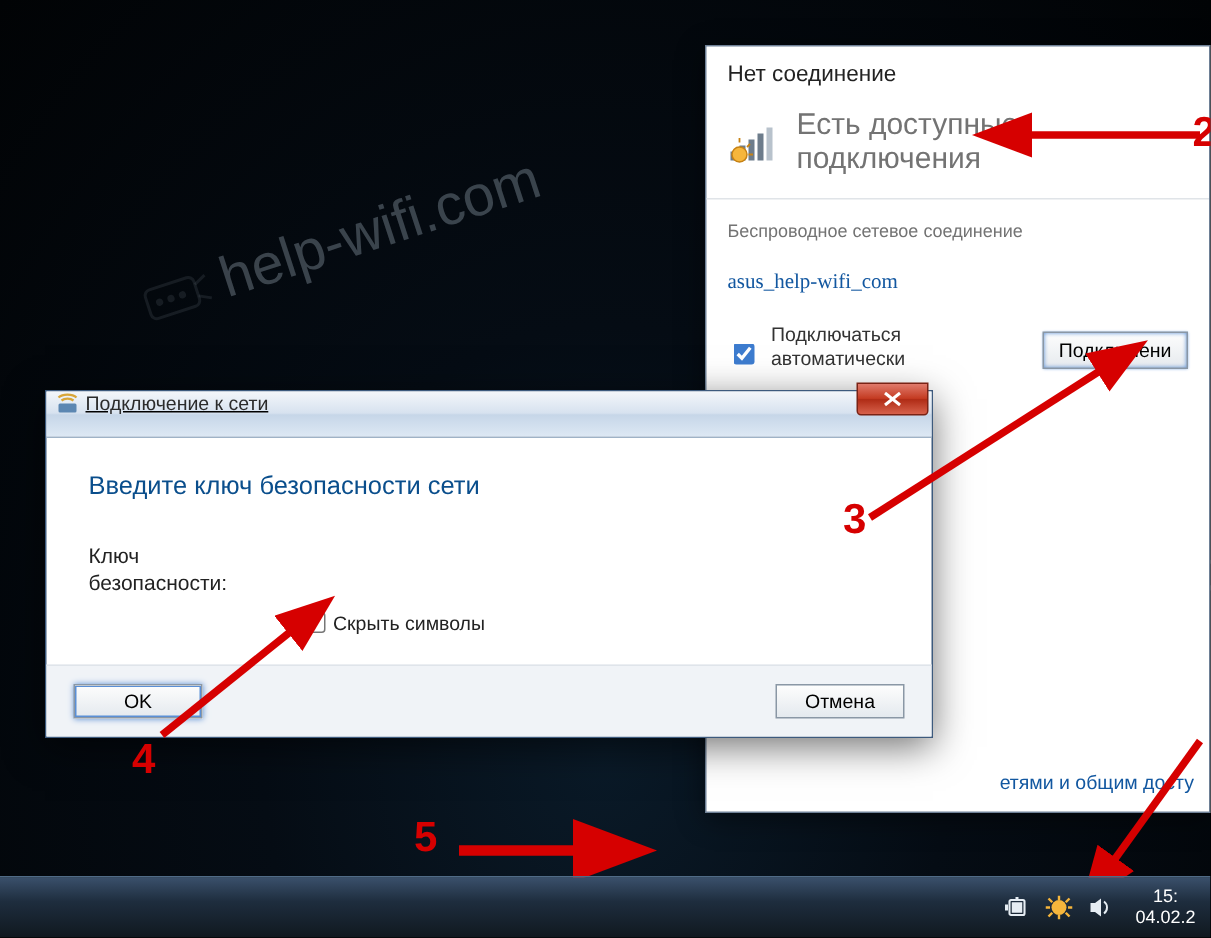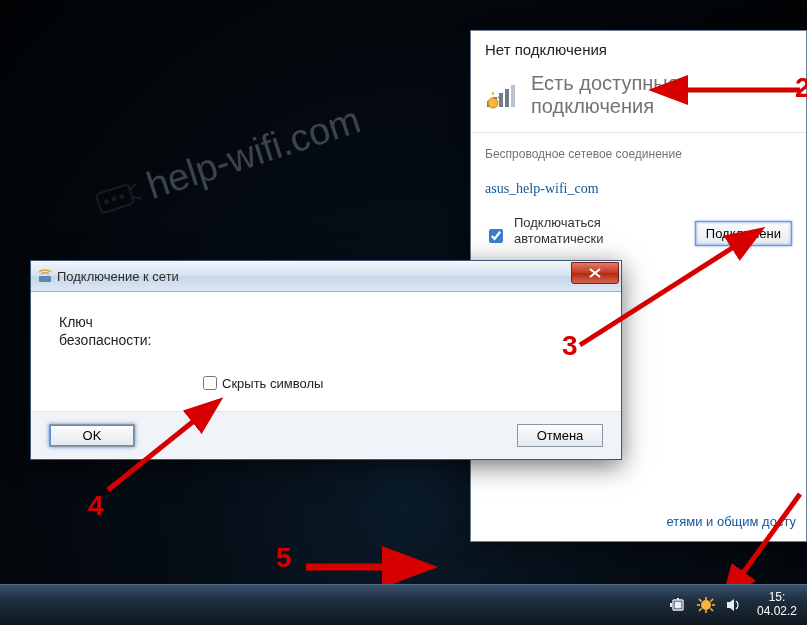--- a/index.html
+++ b/index.html
@@ -119,23 +119,23 @@
     width: 590px;
     background: #fff;
     border: 1px solid #3d5a7d;
     box-shadow: 0 6px 24px rgba(0,0,0,0.55);
   }
   .titlebar {
     height: 30px;
     background: linear-gradient(#f3f6fa, #d7e2ef 48%, #c6d6e8 52%, #dde8f4);
     border-bottom: 1px solid #9fb2c6;
     display: flex;
-    align-items: center;
     padding: 0 2px 0 6px;
     position: relative;
+    text-decoration: underline;
   }
   .titlebar .title-text {
     flex: 1;
     color: #2b2b2b;
     font-size: 13px;
     padding-left: 4px;
   }
   .win-close {
     width: 46px;
     height: 20px;
@@ -153,21 +153,21 @@
   }
   .dlg-heading {
     color: #0a4e8c;
     font-size: 17px;
     margin-bottom: 28px;
   }
   .form-row {
     display: flex;
     align-items: flex-start;
     gap: 20px;
-    margin-bottom: 24px;
+    margin-bottom: 8px;
   }
   .form-label {
     width: 120px;
     color: #222;
     font-size: 14px;
     line-height: 1.25;
   }
   .key-input {
     width: 330px;
     border: 1px solid #8aa0b8;
@@ -262,21 +262,21 @@
       <circle cx="10" cy="14" r="2.4" fill="currentColor"></circle>
       <circle cx="18" cy="14" r="2.4" fill="currentColor"></circle>
       <circle cx="26" cy="14" r="2.4" fill="currentColor"></circle>
       <line x1="36" y1="10" x2="44" y2="6" stroke="currentColor" stroke-width="2"></line>
       <line x1="36" y1="18" x2="44" y2="22" stroke="currentColor" stroke-width="2"></line>
     </svg>
     <span>help-wifi.com</span>
   </div>
 
   <div class="net-popup">
-    <div class="net-header">Нет подключения</div>
+    <div class="net-header">Нет соединение</div>
     <div class="net-status-row">
       <span class="signal-icon">
         <svg width="34" height="28" viewBox="0 0 34 28">
           <rect x="2" y="20" width="4" height="6" fill="#6d7c8b"></rect>
           <rect x="8" y="16" width="4" height="10" fill="#6d7c8b"></rect>
           <rect x="14" y="12" width="4" height="14" fill="#6d7c8b"></rect>
           <rect x="20" y="8" width="4" height="18" fill="#6d7c8b"></rect>
           <rect x="26" y="4" width="4" height="22" fill="#b8c2cc"></rect>
           <circle cx="8" cy="22" r="5" fill="#f6b63c" stroke="#c78214" stroke-width="1"></circle>
           <g stroke="#c78214" stroke-width="1.2">
@@ -310,20 +310,21 @@
       </span>
       <span class="title-text">Подключение к сети</span>
       <div class="win-close">
         <svg width="12" height="10" viewBox="0 0 12 10">
           <line x1="1" y1="1" x2="11" y2="9" stroke="#fff" stroke-width="2"></line>
           <line x1="11" y1="1" x2="1" y2="9" stroke="#fff" stroke-width="2"></line>
         </svg>
       </div>
     </div>
     <div class="dlg-body">
+      <div class="dlg-heading">Введите ключ безопасности сети</div>
       <div class="form-row">
         <div class="form-label">Ключ безопасности:</div>
       </div>
       <div class="hide-row">
         <input type="checkbox" style="">
         <span>Скрыть символы</span>
       </div>
     </div>
     <div class="dlg-buttons">
       <button class="btn default">OK</button>

